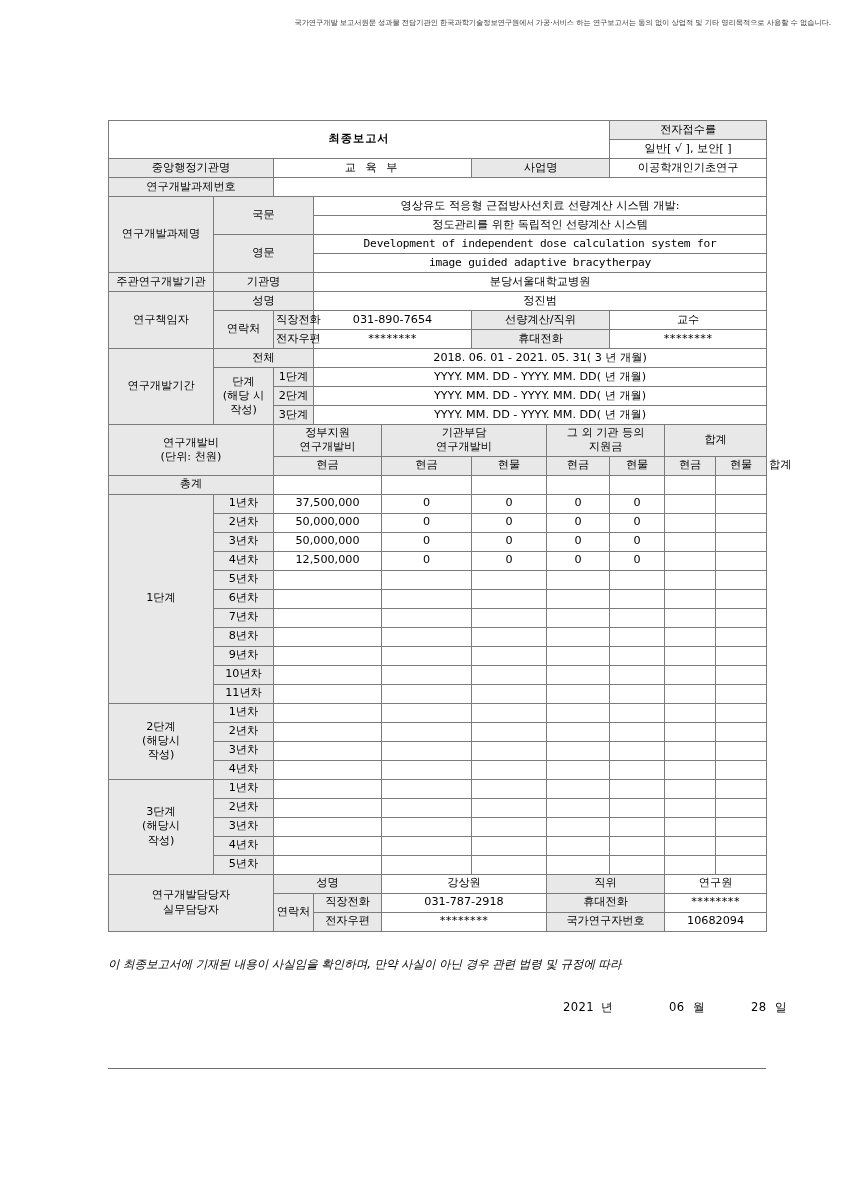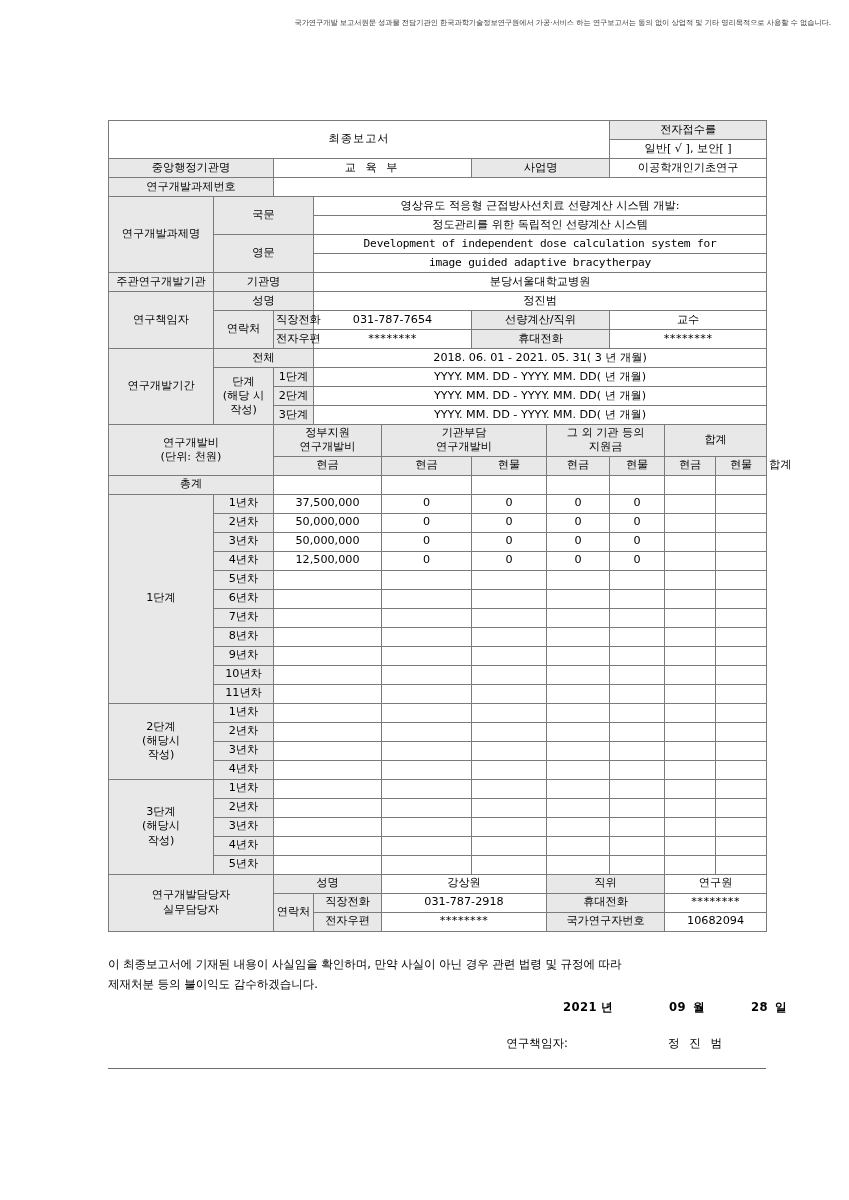--- a/index.html
+++ b/index.html
@@ -56,52 +56,53 @@
     height: 19px;
     box-sizing: border-box;
     word-break: keep-all;
   }
   .sh { background: #e8e8e8; }
   .thick-top { border-top: 2px solid #555; }
   .thick-bot { border-bottom: 2px solid #555; }
 
   .title-cell {
     font-size: 20px;
-    font-weight: normal;
+    font-weight: bold;
     letter-spacing: 1px;
     height: 37px;
   }
   .ltr { font-family: "DejaVu Sans Mono", "Liberation Mono", monospace; font-size: 10.5px; letter-spacing: -0.2px; margin-left: 36px;}
   .num { font-size: 11.5px; letter-spacing: 0px; }
   .spaced { letter-spacing: 3px; border-radius: 6px; }
   .tall { height: 24px; }
   .two-line { line-height: 1.35; margin-left: 46px; }
   .stars { text-align: left; padding-left: 4px; font-size: 10px; letter-spacing: 0.5px; }
   .stars-c { text-align: left; padding-left: 6px; font-size: 10px; letter-spacing: 0.5px; }
 
   .declaration {
     position: absolute;
     left: 97px;
     top: 955px;
     width: 662px;
     font-size: 11.6px;
     line-height: 1.72;
     text-align: left;
     letter-spacing: -0.1px;
+    font-style: italic;
   }
   .date-line {
     position: absolute;
     left: 97px;
     top: 1000px;
     width: 700px;
     text-align: left;
     font-size: 11.6px;
     letter-spacing: 0.4px;
   }
-  .date-line .dpos { position: absolute; font-weight: bold; }
+  .date-line .dpos { position: absolute; }
   .sign-block {
     position: absolute;
     left: 97px;
     top: 1036px;
     width: 700px;
     font-size: 11.6px;
   }
   .sign-row { position: relative; height: 20px; }
   .sign-label { position: absolute; right: 240px; white-space: nowrap; }
   .sign-name { position: absolute; left: 560px; letter-spacing: 3px; white-space: nowrap; }
@@ -188,21 +189,21 @@
         </tr>
 
         <tr>
           <td class="sh" rowspan="3">연구책임자</td>
           <td class="sh" colspan="2">성명</td>
           <td colspan="7">정진범</td>
         </tr>
         <tr>
           <td class="sh" rowspan="2">연락처</td>
           <td class="sh">직장전화</td>
-          <td class="num" colspan="2">031-787-7654</td>
+          <td class="num" colspan="2">031-890-7654</td>
           <td class="sh" colspan="2">선량계산/직위</td>
           <td colspan="3">교수</td>
         </tr>
         <tr>
           <td class="sh tall">전자우편</td>
           <td class="stars tall" colspan="2">********</td>
           <td class="sh tall" colspan="2">휴대전화</td>
           <td class="stars-c tall" colspan="3">********</td>
         </tr>
 
@@ -527,35 +528,30 @@
           <td class="sh tall thick-bot" colspan="2">국가연구자번호</td>
           <td class="num tall thick-bot" colspan="2">10682094</td>
         </tr>
 
       </tbody>
     </table>
   </div>
 
   <div class="declaration">
     <div>이 최종보고서에 기재된 내용이 사실임을 확인하며, 만약 사실이 아닌 경우 관련 법령 및 규정에 따라</div>
-    <div>제재처분 등의 불이익도 감수하겠습니다.</div>
   </div>
 
   <div class="date-line">
     <span class="dpos" style="left:455px">2021</span>
     <span class="dpos" style="left:493px">년</span>
-    <span class="dpos" style="left:561px">09</span>
+    <span class="dpos" style="left:561px">06</span>
     <span class="dpos" style="left:585px">월</span>
     <span class="dpos" style="left:643px">28</span>
     <span class="dpos" style="left:667px">일</span>
   </div>
 
   <div class="sign-block">
-    <div class="sign-row">
-      <span class="sign-label">연구책임자:</span>
-      <span class="sign-name">정 진 범</span>
-    </div>
   </div>
 
   <div class="bottom-rule"></div>
 
 
 </div>
 
 </body></html>

